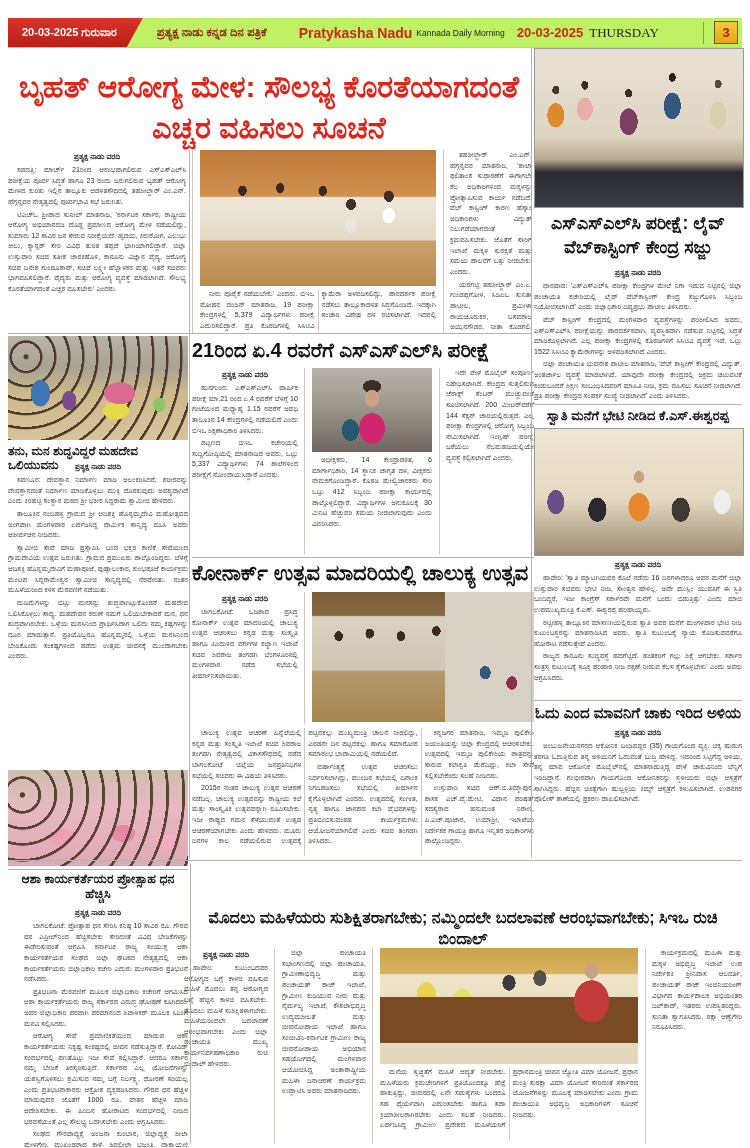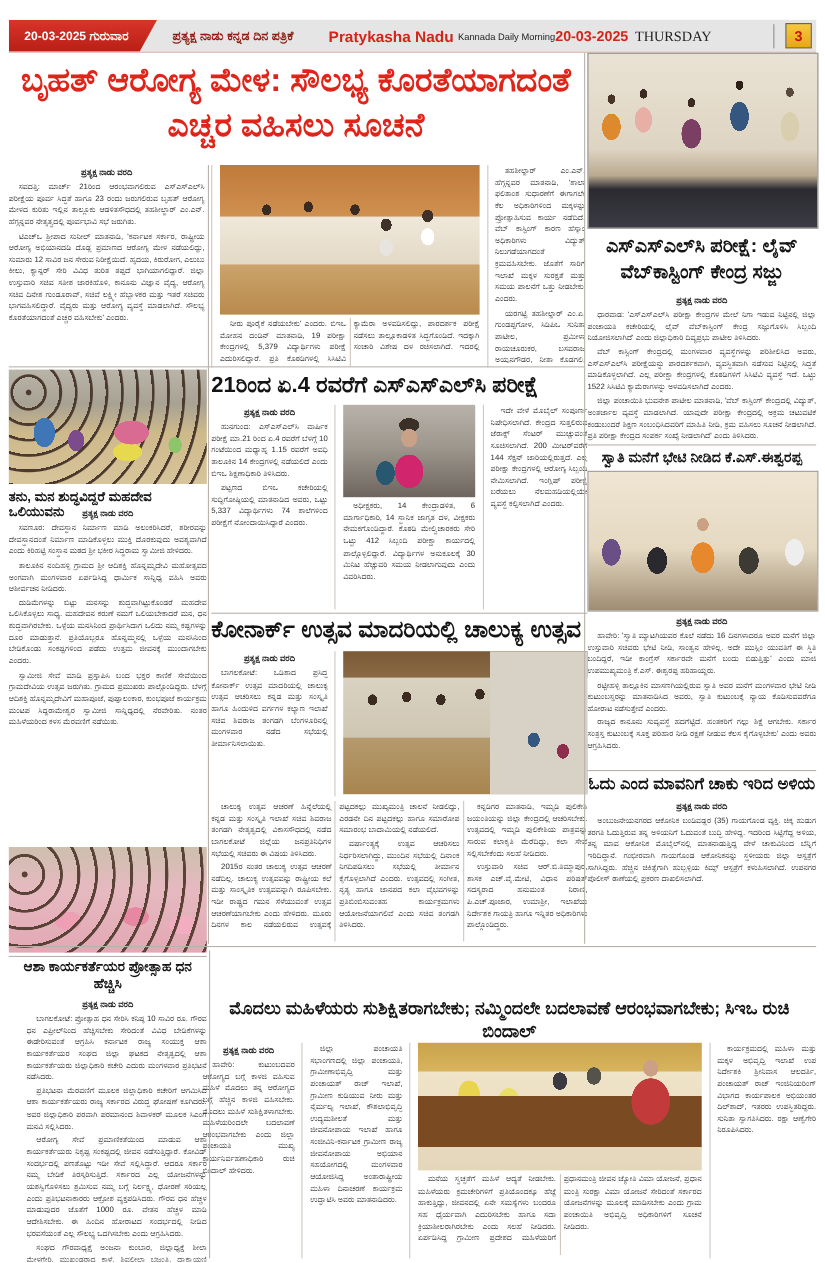--- a/index.html
+++ b/index.html
@@ -1,34 +1,34 @@
 <!DOCTYPE html>
 <html><head>
 <meta charset="utf-8">
 <style>
   html,body{margin:0;padding:0;background:#fff;}
   #page{position:relative;width:750px;height:1148px;background:#fff;overflow:hidden;
         font-family:"Liberation Sans","DejaVu Sans",sans-serif;color:#1c1c1c;}
   
-  .header-strip{position:absolute;left:8px;top:18px;right:8px;height:29px;background:#e5e5e5;
+  .header-strip{position:absolute;left:8px;top:18px;right:8px;height:29px;background:#bef264;
         display:flex;align-items:center;border-bottom:1px solid #e3b9ab;}
   .date-chevron{height:29px;background:linear-gradient(180deg,#d9342a,#b81f15);color:#fff;
         font-weight:bold;font-size:11px;display:flex;align-items:center;padding:0 26px 0 14px;
         clip-path:polygon(0 0,100% 0,calc(100% - 16px) 100%,0 100%);}
   .tagline{color:#8d1a0e;font-weight:bold;font-size:11.5px;margin-left:14px;}
   .mast-name{color:#d3251a;font-weight:bold;font-size:14px;margin-left:32px;}
   .mast-sub{color:#222;font-size:8.5px;margin-left:4px;}
-  .mast-date{color:#d3251a;font-weight:bold;font-size:13px;margin-left:0;}
+  .mast-date{color:#d3251a;font-weight:bold;font-size:13px;margin-left:12px;}
   .mast-day{color:#222;font-size:13px;margin-left:6px;font-family:"Liberation Serif",serif;}
   .head-divider{width:1px;height:22px;background:#9a8c86;margin:0 10px 0 12px;}
   .page-num{width:22px;height:21px;background:linear-gradient(180deg,#f6c93e,#e8a714);
         border:1px solid #6b5a20;color:#c3170b;font-weight:bold;font-size:13px;
         display:flex;align-items:center;justify-content:center;}
   
-  .hl-red{position:absolute;color:#e0241a;font-weight:800;text-align:center;line-height:1.36;}
+  .hl-red{position:absolute;color:#e0241a;font-weight:800;text-align:center;line-height:1.36;margin-top:13px;}
   .hl-blk{font-weight:800;color:#141414;text-align:center;line-height:1.2;margin:0;}
   .byline{font-size:7.6px;font-weight:bold;text-align:center;color:#222;margin:2px 0 3px;}
   .body-txt{font-size:7.1px;line-height:1.5;text-align:justify;color:#2a2a2a;overflow:hidden;}
   .body-txt p{margin:0 0 2px;text-indent:9px;}
   .abs{position:absolute;}
   .vrule{position:absolute;width:1px;background:#b9b2ac;}
   .hrule{position:absolute;height:1px;background:#b9b2ac;}
   .cols2{column-count:2;column-gap:7px;column-rule:1px solid #cfc7c0;}
   .cols3{column-count:3;column-gap:7px;column-rule:1px solid #cfc7c0;}
   .flexrow{display:flex;gap:7px;}
@@ -161,22 +161,22 @@
     </div>
   </div>
 
   <div class="abs photo photo-crowd" style="left:8px;top:336px;width:180px;height:104px;"></div>
   <h2 class="hl-blk abs" style="left:8px;top:444px;width:180px;font-size:12px;text-align:left;">ತನು, ಮನ ಶುದ್ಧವಿದ್ದರೆ ಮಹದೇವ ಒಲಿಯುವನು</h2>
   <div class="abs" style="left:8px;top:460px;width:180px;">
     <div class="byline">ಪ್ರತ್ಯಕ್ಷ ನಾಡು ವರದಿ</div>
     <div class="body-txt" style="height:292px;">
       <p>ಸವಣೂರ: ದೇವಸ್ಥಾನ ನಿರ್ಮಾಣ ಮಾಡಿ ಅಲಂಕರಿಸಿದರೆ, ಶರೀರವನ್ನು ದೇವಸ್ಥಾನದಂತೆ ನಿರ್ಮಾಣ ಮಾಡಿಕೊಳ್ಳಲು ಮುಕ್ತಿ ದೊರಕುವುದು ಅವಶ್ಯವಾಗಿದೆ ಎಂದು ಕಿರಿಹಟ್ಟಿ ಸಂಸ್ಥಾನ ಮಠದ ಶ್ರೀ ಭಕೀರ ಸಿದ್ದರಾಮ ಸ್ವಾಮೀಜಿ ಹೇಳಿದರು.</p>
       <p>ತಾಲೂಕಿನ ನಂದಿಹಳ್ಳಿ ಗ್ರಾಮದ ಶ್ರೀ ಆದಿಶಕ್ತಿ ಹೊನ್ನಮ್ಮದೇವಿ ಮಹೋತ್ಸವದ ಅಂಗವಾಗಿ ಮಂಗಳವಾರ ಏರ್ಪಡಿಸಿದ್ದ ಧಾರ್ಮಿಕ ಸಾನ್ನಿಧ್ಯ ವಹಿಸಿ ಅವರು ಆಶೀರ್ವಚನ ನೀಡಿದರು.</p>
+      <p>ಸ್ವಾಮೀಜಿ ಸೇವೆ ಮಾಡಿ ಪ್ರಸ್ತಾಪಿಸಿ ಬಂದ ಭಕ್ತರ ಕಾಣಿಕೆ ಸೇವೆಯಿಂದ ಗ್ರಾಮದೇವಿಯ ಉತ್ಸವ ಜರುಗಿತು. ಗ್ರಾಮದ ಪ್ರಮುಖರು ಪಾಲ್ಗೊಂಡಿದ್ದರು. ಬೆಳಗ್ಗೆ ಆದಿಶಕ್ತಿ ಹೊನ್ನಮ್ಮದೇವಿಗೆ ಮಹಾಪೂಜೆ, ಪುಷ್ಪಾಲಂಕಾರ, ಕುಂಭಪೂಜೆ ಕಾರ್ಯಕ್ರಮ ಮಂಟಪ ಸಿದ್ದರಾಮೇಶ್ವರ ಸ್ವಾಮೀಜಿ ಸಾನ್ನಿಧ್ಯದಲ್ಲಿ ನೆರವೇರಿತು. ನಂತರ ಮಹಿಳೆಯರಿಂದ ಕಳಸ ಮೆರವಣಿಗೆ ನಡೆಯಿತು.</p>
       <p>ದುಡಿಮೆಗಳನ್ನು ಬಿಟ್ಟು ಮನಸನ್ನು ಶುದ್ಧವಾಗಿಟ್ಟುಕೊಂಡರೆ ಮಹದೇವ ಒಲಿಸಿಕೊಳ್ಳಲು ಸಾಧ್ಯ. ಮಹದೇವನ ಕರುಣೆ ನಮಗೆ ಒಲಿಯಬೇಕಾದರೆ ಮನ, ಧನ ಶುದ್ಧವಾಗಿರಬೇಕು. ಒಳ್ಳೆಯ ಮನಸಿನಿಂದ ಪ್ರಾರ್ಥಿಸಿದಾಗ ಒಲಿದು ನಮ್ಮ ಕಷ್ಟಗಳನ್ನು ದೂರ ಮಾಡುತ್ತಾನೆ. ಪ್ರತಿಯೊಬ್ಬರೂ ಹೊನ್ನಮ್ಮನಲ್ಲಿ ಒಳ್ಳೆಯ ಮನಸಿನಿಂದ ಬೇಡಿಕೊಂಡು ಸಂಕಷ್ಟಗಳಿಂದ ಪಡೆದು ಉತ್ತಮ ಜೀವನಕ್ಕೆ ಮುಂದಾಗಬೇಕು ಎಂದರು.</p>
-      <p>ಸ್ವಾಮೀಜಿ ಸೇವೆ ಮಾಡಿ ಪ್ರಸ್ತಾಪಿಸಿ ಬಂದ ಭಕ್ತರ ಕಾಣಿಕೆ ಸೇವೆಯಿಂದ ಗ್ರಾಮದೇವಿಯ ಉತ್ಸವ ಜರುಗಿತು. ಗ್ರಾಮದ ಪ್ರಮುಖರು ಪಾಲ್ಗೊಂಡಿದ್ದರು. ಬೆಳಗ್ಗೆ ಆದಿಶಕ್ತಿ ಹೊನ್ನಮ್ಮದೇವಿಗೆ ಮಹಾಪೂಜೆ, ಪುಷ್ಪಾಲಂಕಾರ, ಕುಂಭಪೂಜೆ ಕಾರ್ಯಕ್ರಮ ಮಂಟಪ ಸಿದ್ದರಾಮೇಶ್ವರ ಸ್ವಾಮೀಜಿ ಸಾನ್ನಿಧ್ಯದಲ್ಲಿ ನೆರವೇರಿತು. ನಂತರ ಮಹಿಳೆಯರಿಂದ ಕಳಸ ಮೆರವಣಿಗೆ ನಡೆಯಿತು.</p>
     </div>
   </div>
   <div class="abs photo photo-pink" style="left:8px;top:770px;width:180px;height:96px;"></div>
 
   <h2 class="hl-blk abs" style="left:8px;top:872px;width:180px;font-size:12.5px;">ಆಶಾ ಕಾರ್ಯಕರ್ತೆಯರ ಪ್ರೋತ್ಸಾಹ ಧನ ಹೆಚ್ಚಿಸಿ</h2>
   <div class="abs" style="left:8px;top:906px;width:180px;">
     <div class="byline">ಪ್ರತ್ಯಕ್ಷ ನಾಡು ವರದಿ</div>
     <div class="body-txt" style="height:226px;margin-left:16px;">
       <p>ಬಾಗಲಕೋಟೆ: ಪ್ರೋತ್ಸಾಹ ಧನ ಸೇರಿಸಿ ಕನಿಷ್ಠ 10 ಸಾವಿರ ರೂ. ಗೌರವ ಧನ ಎಪ್ರೀಲ್‌ನಿಂದ ಹೆಚ್ಚಿಸಬೇಕು ಸೇರಿದಂತೆ ವಿವಿಧ ಬೇಡಿಕೆಗಳನ್ನು ಈಡೇರಿಸುವಂತೆ ಆಗ್ರಹಿಸಿ ಕರ್ನಾಟಕ ರಾಜ್ಯ ಸಂಯುಕ್ತ ಆಶಾ ಕಾರ್ಯಕರ್ತೆಯರ ಸಂಘದ ಜಿಲ್ಲಾ ಘಟಕದ ನೇತೃತ್ವದಲ್ಲಿ ಆಶಾ ಕಾರ್ಯಕರ್ತೆಯರು ಜಿಲ್ಲಾಧಿಕಾರಿ ಕಚೇರಿ ಎದುರು ಮಂಗಳವಾರ ಪ್ರತಿಭಟನೆ ನಡೆಸಿದರು.</p>
       <p>ಪ್ರತಿಭಟನಾ ಮೆರವಣಿಗೆ ಮೂಲಕ ಜಿಲ್ಲಾಧಿಕಾರಿ ಕಚೇರಿಗೆ ಆಗಮಿಸಿದ ಆಶಾ ಕಾರ್ಯಕರ್ತೆಯರು ರಾಜ್ಯ ಸರ್ಕಾರದ ವಿರುದ್ಧ ಘೋಷಣೆ ಕೂಗಿದರು. ಅವರ ಜಿಲ್ಲಾಧಿಕಾರಿ ಪರವಾಗಿ ಪರಮಾನಂದ ಶಿವಾಳಕರ್ ಮೂಲಕ ಸಿಎಂಗೆ ಮನವಿ ಸಲ್ಲಿಸಿದರು.</p>

